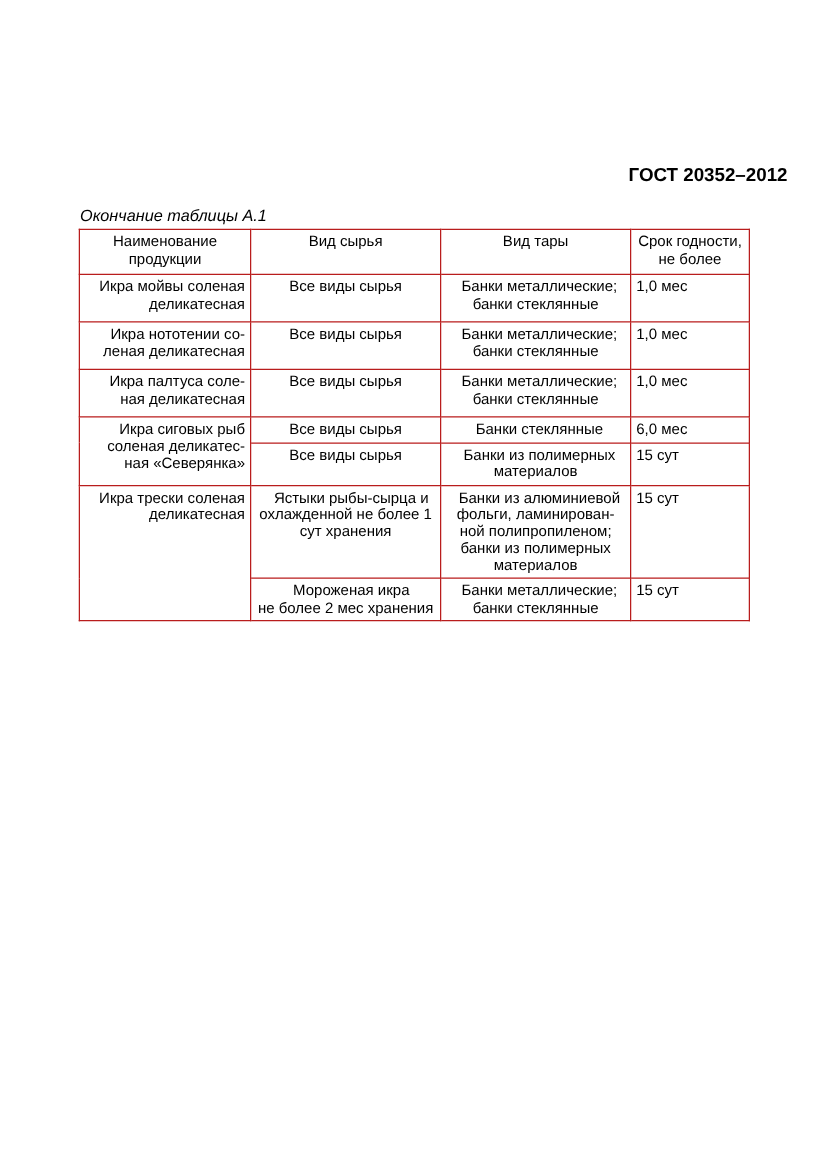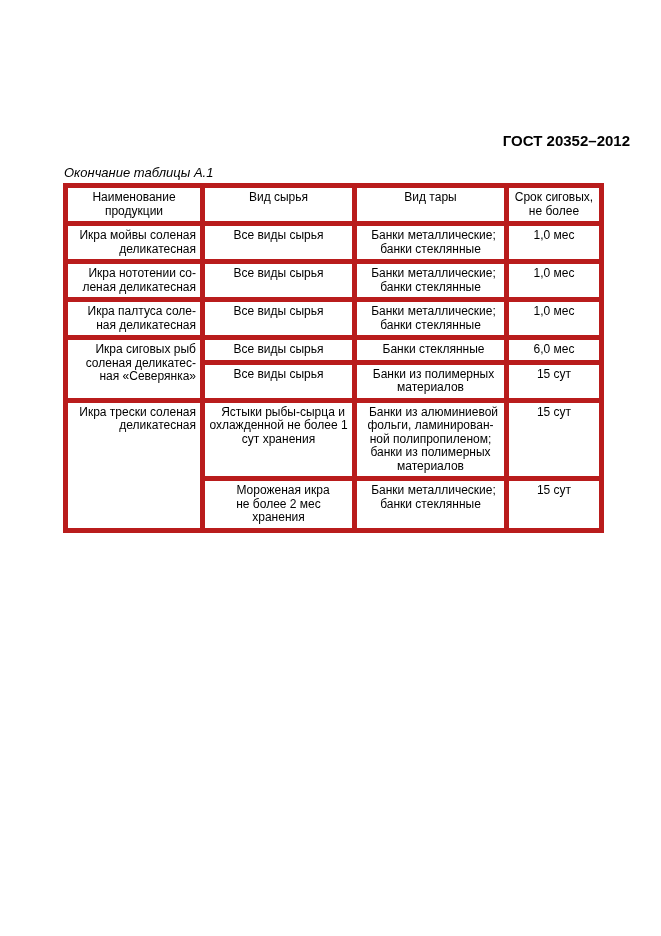--- a/index.html
+++ b/index.html
@@ -34,34 +34,34 @@
     left: 63px;
     width: 536px;
     border-collapse: collapse;
     table-layout: fixed;
   }
   .w1 { width: 137px; }
   .w2 { width: 152px; }
   .w3 { width: 152px; }
   .w4 { width: 95px; }
   .tbl th, .tbl td {
-    border: 5px solid #b91c1c;
+    border: 1px solid #b91c1c;
     font-size: 12px;
     line-height: 13.5px;
     font-weight: normal;
     padding: 3px 4px;
     vertical-align: top;
     white-space: pre-line;
   }
   .tbl th { text-align: center; }
   .c-name  { text-align: right; text-indent: 5px; }
   .c-raw   { text-align: center; }
   .c-rawp  { text-align: center; text-indent: 9px; }
   .c-cont  { text-align: center; text-indent: 6px; vertical-align: middle; }
-  .c-shelf { text-align: center; }
+  .c-shelf { }
   .rh-head { height: 36px; }
   .rh-38 { height: 38px; }
   .rh-19 { height: 19px; }
   .rh-34 { height: 34px; }
   .rh-74 { height: 74px; }
   .page-number {
     position: absolute;
     top: 860px;
     right: 36px;
     font-size: 12px;
@@ -83,21 +83,21 @@
         <col class="w2">
         <col class="w3">
         <col class="w4">
     </colgroup>
     <thead>
       <tr class="rh-head">
         <th>Наименование
 продукции</th>
         <th>Вид сырья</th>
         <th>Вид тары</th>
-        <th>Срок сиговых,
+        <th>Срок годности,
 не более</th>
       </tr>
     </thead>
     <tbody>
       <tr class="rh-38">
         <td class="c-name">Икра мойвы соленая
 деликатесная</td>
         <td class="c-raw">Все виды сырья</td>
         <td class="c-cont">Банки металлические;
 банки стеклянные</td>

